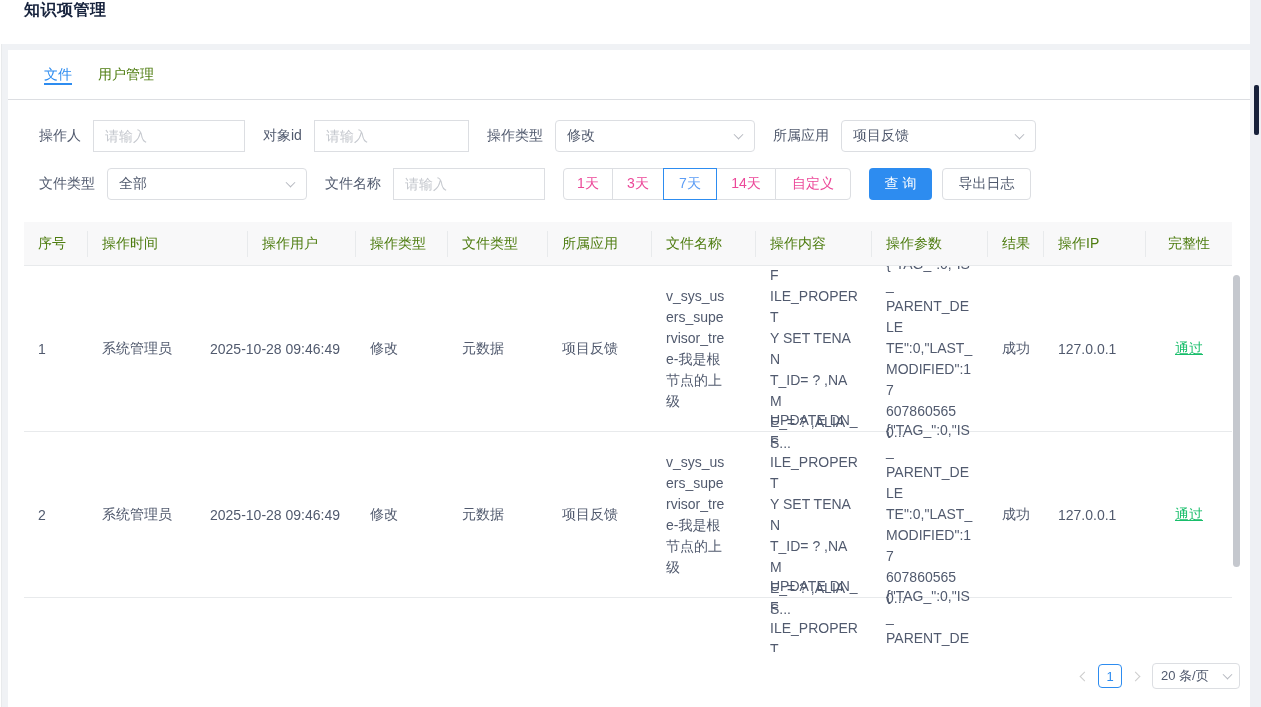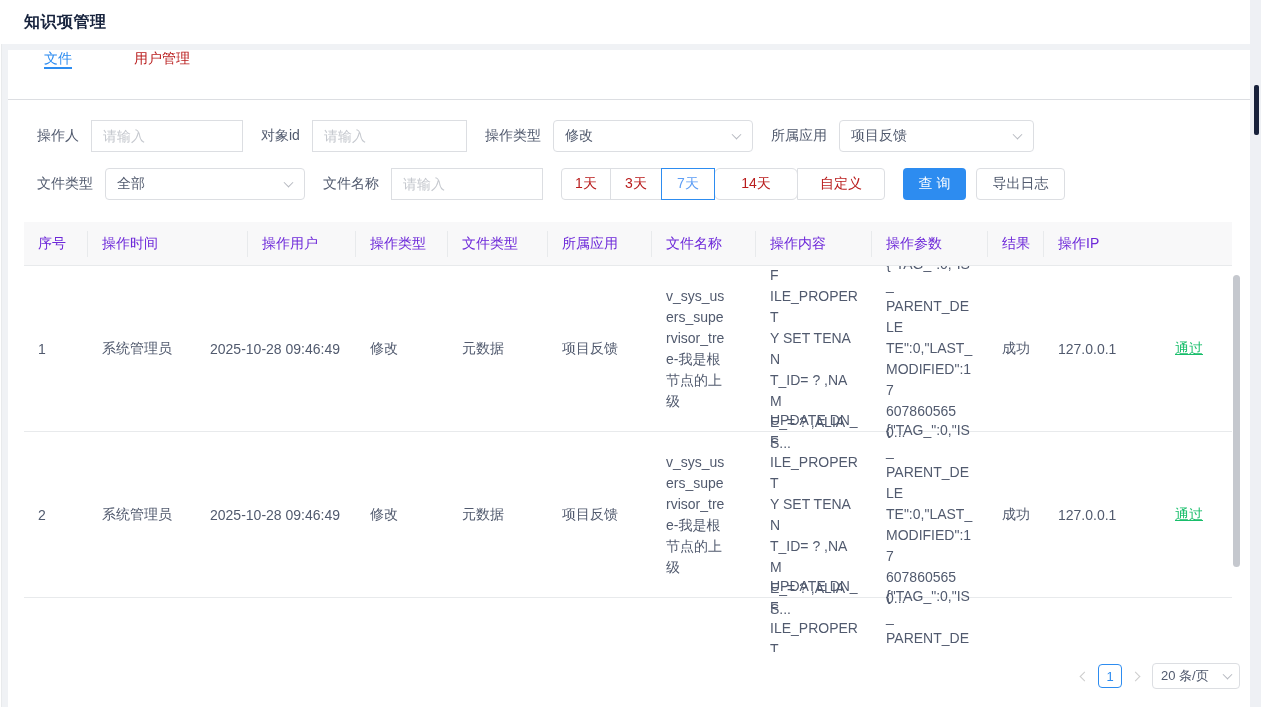--- a/index.html
+++ b/index.html
@@ -1,62 +1,62 @@
 <!DOCTYPE html>
 <html><head>
 <meta charset="utf-8">
 <style>
   * { margin:0; padding:0; box-sizing:border-box; }
   html,body { width:1261px; height:707px; overflow:hidden; }
   body { background:#f0f2f5; font-family:"Liberation Sans","DejaVu Sans",sans-serif; font-size:14px; color:#515a6e; position:relative; }
 
   
-  .page-header { position:absolute; top:0; left:0; right:11px; height:44px; background:#fff; display:flex; align-items:center; padding-left:24px; }
+  .page-header { position:absolute; top:0; left:0; right:11px; height:44px; background:#fff; display:flex; align-items:flex-start; padding-left:24px; }
   .page-title { font-size:16px; font-weight:bold; color:#17233d; letter-spacing:.5px; }
 
   
   .page-scroll { position:absolute; top:0; right:0; width:11px; height:707px; background:#eef0f4; }
   .page-scroll .thumb { position:absolute; top:85px; right:2px; width:5px; height:50px; background:#18213a; border-radius:2px; }
   .left-sliver { position:absolute; left:0; top:44px; bottom:0; width:2px; background:#fff; border-right:1px solid #e8eaec; }
 
   
   .card { position:absolute; left:8px; right:11px; top:50px; bottom:0; background:#fff; overflow:hidden; }
 
   
-  .tabs { height:50px; display:flex; align-items:flex-start; padding-left:36px; border-bottom:1px solid #dcdee2;gap:36px; }
-  .tab { display:flex; align-items:center; margin-right:26px; cursor:pointer; position:relative; color:#b91c1c; }
+  .tabs { height:50px; display:flex; align-items:center; padding-left:36px; border-bottom:1px solid #dcdee2; }
+  .tab { display:flex; align-items:center; margin-right:26px; cursor:pointer; position:relative; color:#4d7c0f; }
   .tab.active { color:#2d8cf0; }
   .tab.active::after { content:""; position:absolute; left:0; right:0; bottom:-1px; height:2px; background:#2d8cf0; }
 
   
-  .filter-row { display:flex; align-items:center; padding-left:9px; margin-top:20px; height:32px;margin-left:20px; }
+  .filter-row { display:flex; align-items:center; padding-left:31px; margin-top:20px; height:32px; }
   .filter-row.second { margin-top:16px; }
   .fgroup { display:flex; align-items:center; margin-right:18px; }
   .flabel { margin-right:12px; white-space:nowrap; color:#515a6e; }
   .f-input { height:32px; border:1px solid #dcdee2; border-radius:0; padding:0 11px; font-size:14px; color:#515a6e; outline:none; font-family:inherit; }
   .f-input::placeholder { color:#c5c8ce; }
   .f-select { height:32px; border:1px solid #dcdee2; border-radius:4px; padding:0 24px 0 11px; display:flex; align-items:center; position:relative; color:#515a6e; cursor:pointer; background:#fff; }
   .chev { position:absolute; right:12px; top:50%; width:7px; height:7px; border-right:1.4px solid #b5b8bf; border-bottom:1.4px solid #b5b8bf; transform:translateY(-70%) rotate(45deg); }
   .w152 { width:152px; } .w155 { width:155px; } .w200 { width:200px; } .w195 { width:195px; }
 
   
   .day-group { display:flex; margin-right:18px; }
-  .day-btn { height:32px; background:#fff; border:1px solid #dcdee2; margin-left:-1px; display:flex; align-items:center; justify-content:center; cursor:pointer; color:#b91c1c; position:relative; }
+  .day-btn { height:32px; background:#fff; border:1px solid #dcdee2; margin-left:-1px; display:flex; align-items:center; justify-content:center; cursor:pointer; color:#ec4899; position:relative; }
   .day-btn:first-child { border-radius:4px 0 0 4px; margin-left:0; }
   .day-btn:last-child { border-radius:0 4px 4px 0; }
   .day-btn.active { border-color:#2d8cf0; color:#5c9df5; z-index:2; }
-  .dw50{width:50px;} .dw52{width:52px;} .dw54{width:54px;} .dw60{width:84px;border-radius:6px;} .dw71{width:88px;}
+  .dw50{width:50px;} .dw52{width:52px;} .dw54{width:54px;} .dw60{width:60px;} .dw71{width:76px;}
 
   .btn-primary { height:32px; width:63px; background:#2d8cf0; color:#fff; border:none; border-radius:4px; font-size:14px; cursor:pointer; margin-right:10px; font-family:inherit; }
   .btn-default { height:32px; width:89px; background:#fff; color:#515a6e; border:1px solid #dcdee2; border-radius:4px; font-size:14px; cursor:pointer; font-family:inherit; }
 
   
   .table-section { margin:22px 16px 0 16px; width:1208px; position:relative; }
   .thead { display:flex; height:44px; background:#f8f8f9; border-bottom:1px solid #e8eaec; }
-  .th { display:flex; align-items:center; padding:0 14px; color:#6d28d9; position:relative; }
+  .th { display:flex; align-items:center; padding:0 14px; color:#4d7c0f; position:relative; }
   .th::after { content:""; position:absolute; right:0; top:9px; height:26px; width:1px; background:#e8eaec; }
   .th:last-child::after { display:none; }
   .tbody { height:386px; overflow:hidden; }
   .tr { display:flex; align-items:center; height:166px; border-bottom:1px solid #e8eaec; }
   .td { padding:0 14px; color:#515a6e; }
   .pre { white-space:pre-line; word-break:break-all; line-height:21px; }
   .nowrap { white-space:nowrap; }
   .c0{flex:0 0 64px;} .c1{flex:0 0 108px;} .c2{flex:0 0 160px;} .c3{flex:0 0 92px;}
   .c4{flex:0 0 100px;} .c5{flex:0 0 104px;} .c6{flex:0 0 104px;} .c7{flex:0 0 116px;}
   .c8{flex:0 0 116px;} .c9{flex:0 0 56px;} .c10{flex:0 0 102px;} .c11{flex:0 0 86px; justify-content:center; text-align:center;}
@@ -148,20 +148,21 @@
       <div class="th c2">操作时间</div>
       <div class="th c1">操作用户</div>
       <div class="th c3">操作类型</div>
       <div class="th c4">文件类型</div>
       <div class="th c5">所属应用</div>
       <div class="th c6">文件名称</div>
       <div class="th c7">操作内容</div>
       <div class="th c8">操作参数</div>
       <div class="th c9">结果</div>
       <div class="th c10">操作IP</div>
+      <div class="th c11">完整性</div>
     </div>
 
     <div class="tbody">
       <div class="tr">
         <div class="td c0">1</div>
         <div class="td c1">系统管理员</div>
         <div class="td c2 nowrap">2025-10-28 09:46:49</div>
         <div class="td c3">修改</div>
         <div class="td c4">元数据</div>
         <div class="td c5">项目反馈</div>

